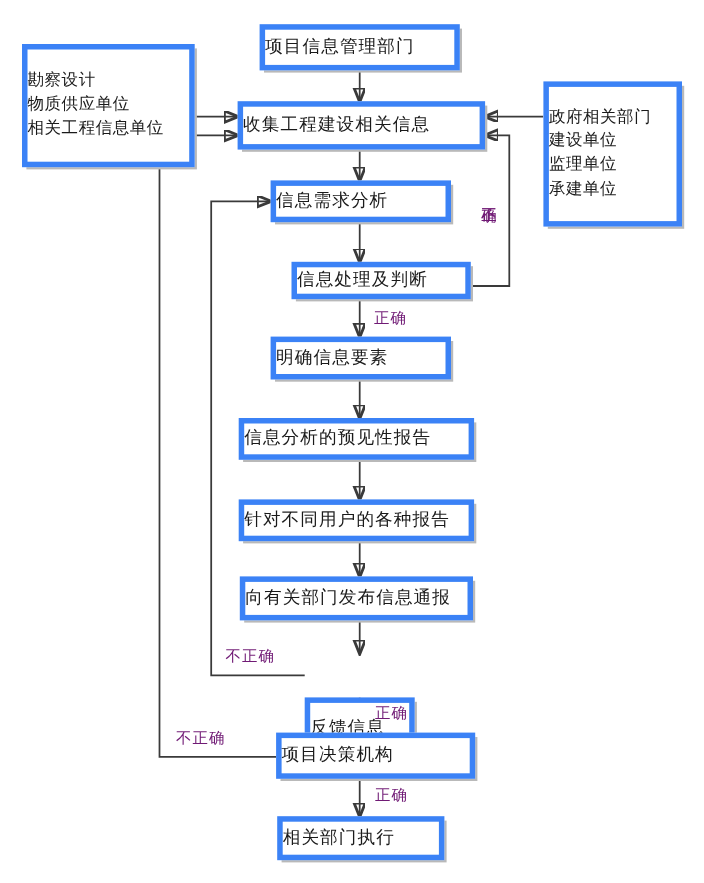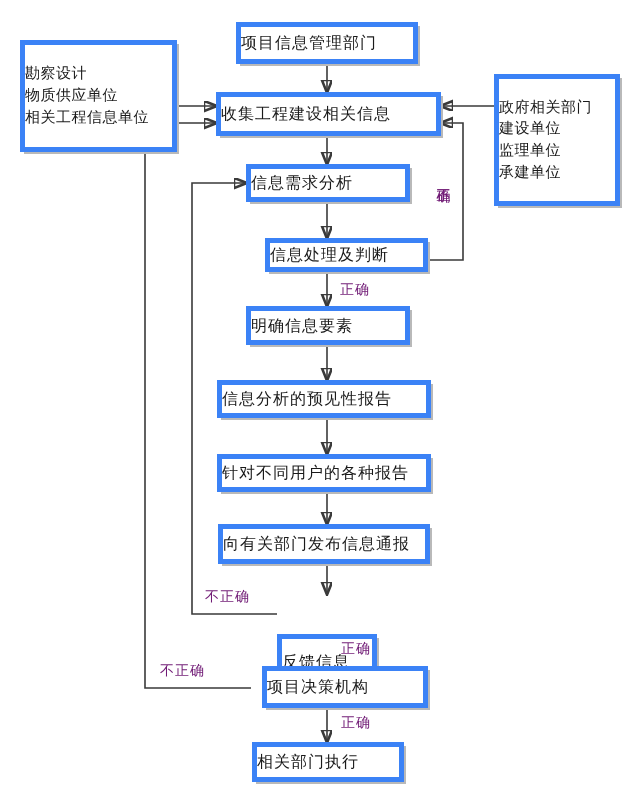--- a/index.html
+++ b/index.html
@@ -124,21 +124,21 @@
   </div>
 
   <div class="node n-single" style="left:218px;top:524px;width:212px;height:40px;">
     <span class="line">向有关部门发布信息通报</span>
   </div>
 
   <div class="node n-single" style="left:277px;top:594px;width:100px;height:56px;margin-top:40px;">
     <span class="line">反馈信息</span>
   </div>
 
-  <div class="node n-single" style="left:262px;top:666px;width:166px;height:42px;">
+  <div class="node n-single" style="left:251px;top:666px;width:181px;height:42px;">
     <span class="line">项目决策机构</span>
   </div>
 
   <div class="node n-single" style="left:252px;top:742px;width:152px;height:40px;">
     <span class="line">相关部门执行</span>
   </div>
 
   <div class="edge-label vertical" style="left:436px;top:178px;">不正确</div>
   <div class="edge-label" style="left:340px;top:281px;">正确</div>
   <div class="edge-label" style="left:205px;top:588px;">不正确</div>

